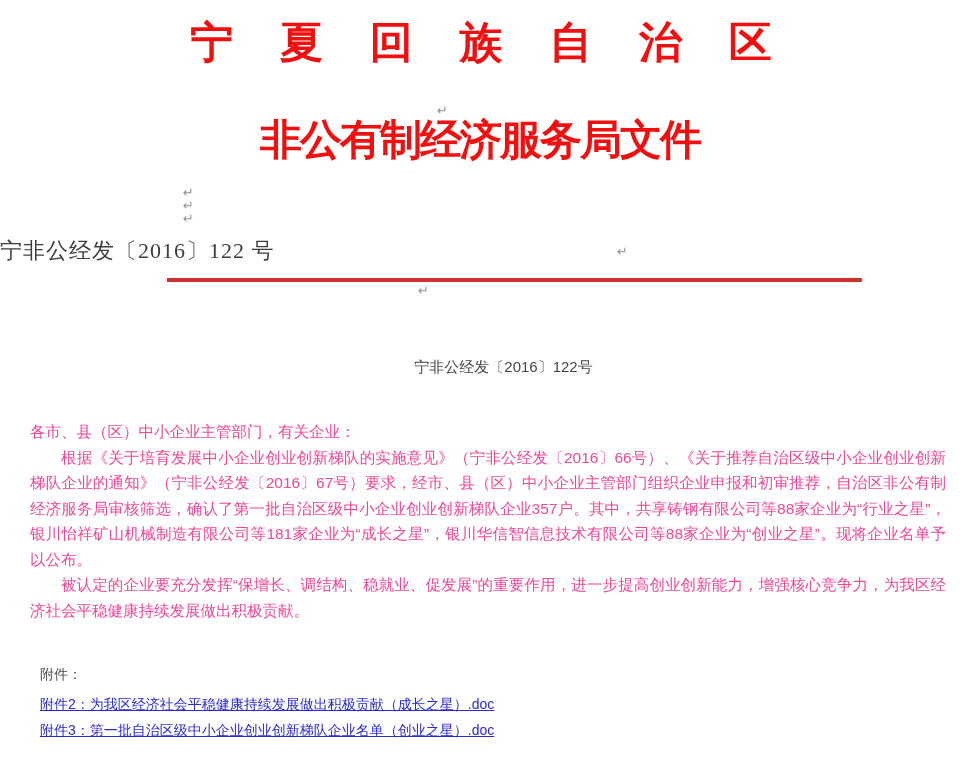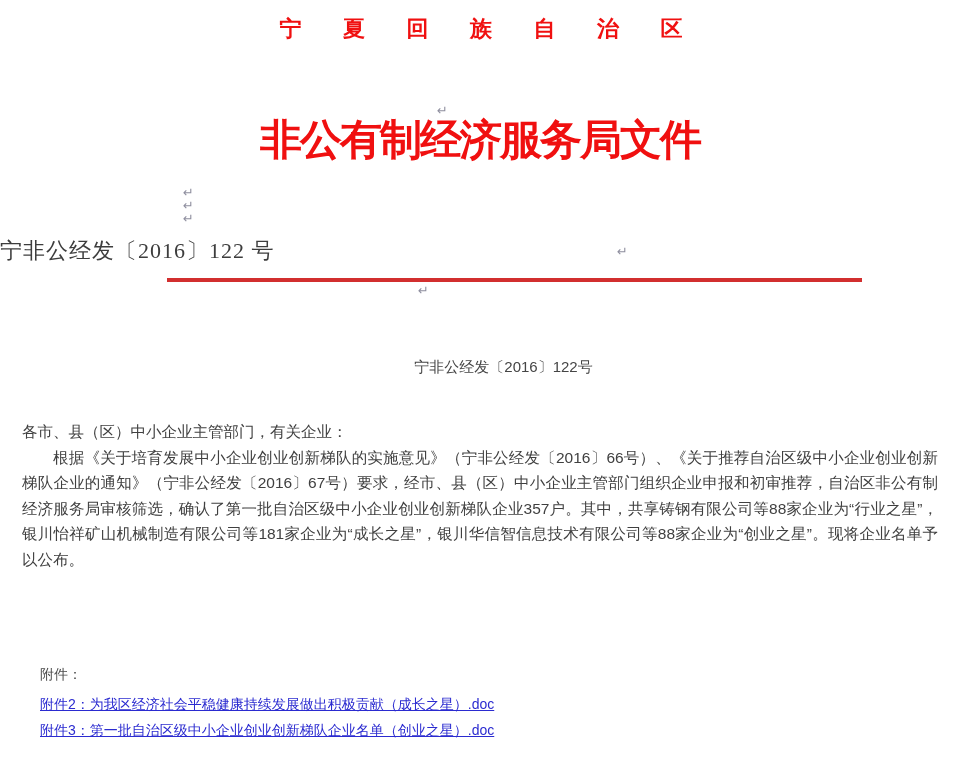--- a/index.html
+++ b/index.html
@@ -3,21 +3,21 @@
 <meta charset="utf-8">
 <style>
   html,body{margin:0;padding:0;background:#fff;}
   .page{
     position:relative;width:960px;height:780px;background:#ffffff;
     font-family:"Liberation Sans",sans-serif;overflow:hidden;
   }
   .region-name{
     position:absolute;top:14px;left:0;right:0;padding-left:20px;
     text-align:center;font-family:"Liberation Serif",serif;
-    font-size:22px;font-weight:700;color:#f01010;letter-spacing:18px;
+    font-size:43px;font-weight:700;color:#f01010;letter-spacing:18px;
     white-space:nowrap;
   }
   .agency-title{
     position:absolute;top:100px;left:0;right:0;
     text-align:center;font-family:"Liberation Serif",serif;
     font-size:42px;font-weight:700;color:#f01010;letter-spacing:-2px;
     line-height:80px;white-space:nowrap;
   }
   .doc-number-header{
     position:absolute;top:236px;left:0;right:0;
@@ -26,22 +26,22 @@
   }
   .red-rule{
     position:absolute;top:278px;left:167px;width:695px;height:4px;
     background:#d22f2f;
   }
   .doc-number-ref{
     position:absolute;top:353px;left:0;right:0;text-align:center;
     font-size:15px;color:#454545;line-height:28px;padding-left:47px;
   }
   .body-block{
-    position:absolute;top:419px;left:22px;width:916px;
-    font-size:15.5px;line-height:25.5px;color:#404040;
+    position:absolute;top:419px;left:30px;width:916px;
+    font-size:15.5px;line-height:25.5px;color:#ec4899;
     text-align:justify;
   }
   .body-block p{margin:0;}
   .body-block p.para{text-indent:2em;}
   .attachments{
     position:absolute;top:662px;left:40px;font-size:14px;
   }
   .att-label{line-height:25px;color:#4c4c4c;}
   .att-links{margin-top:4px;}
   .att-link{
@@ -79,20 +79,21 @@
 
   <div class="red-rule"></div>
 
   <span class="pmark m6">↵</span>
 
   <div class="doc-number-ref">宁非公经发〔2016〕122号</div>
 
   <div class="body-block">
     <p class="salutation">各市、县（区）中小企业主管部门，有关企业：</p>
     <p class="para">根据《关于培育发展中小企业创业创新梯队的实施意见》（宁非公经发〔2016〕66号）、《关于推荐自治区级中小企业创业创新梯队企业的通知》（宁非公经发〔2016〕67号）要求，经市、县（区）中小企业主管部门组织企业申报和初审推荐，自治区非公有制经济服务局审核筛选，确认了第一批自治区级中小企业创业创新梯队企业357户。其中，共享铸钢有限公司等88家企业为“行业之星”，银川怡祥矿山机械制造有限公司等181家企业为“成长之星”，银川华信智信息技术有限公司等88家企业为“创业之星”。现将企业名单予以公布。</p>
+    <p class="para">被认定的企业要充分发挥“保增长、调结构、稳就业、促发展”的重要作用，进一步提高创业创新能力，增强核心竞争力，为我区经济社会平稳健康持续发展做出积极贡献。</p>
   </div>
 
   <div class="attachments">
     <div class="att-label">附件：</div>
     <div class="att-links">
       <a class="att-link" href="#">附件2：为我区经济社会平稳健康持续发展做出积极贡献（成长之星）.doc</a>
       <a class="att-link" href="#">附件3：第一批自治区级中小企业创业创新梯队企业名单（创业之星）.doc</a>
     </div>
   </div>
 

